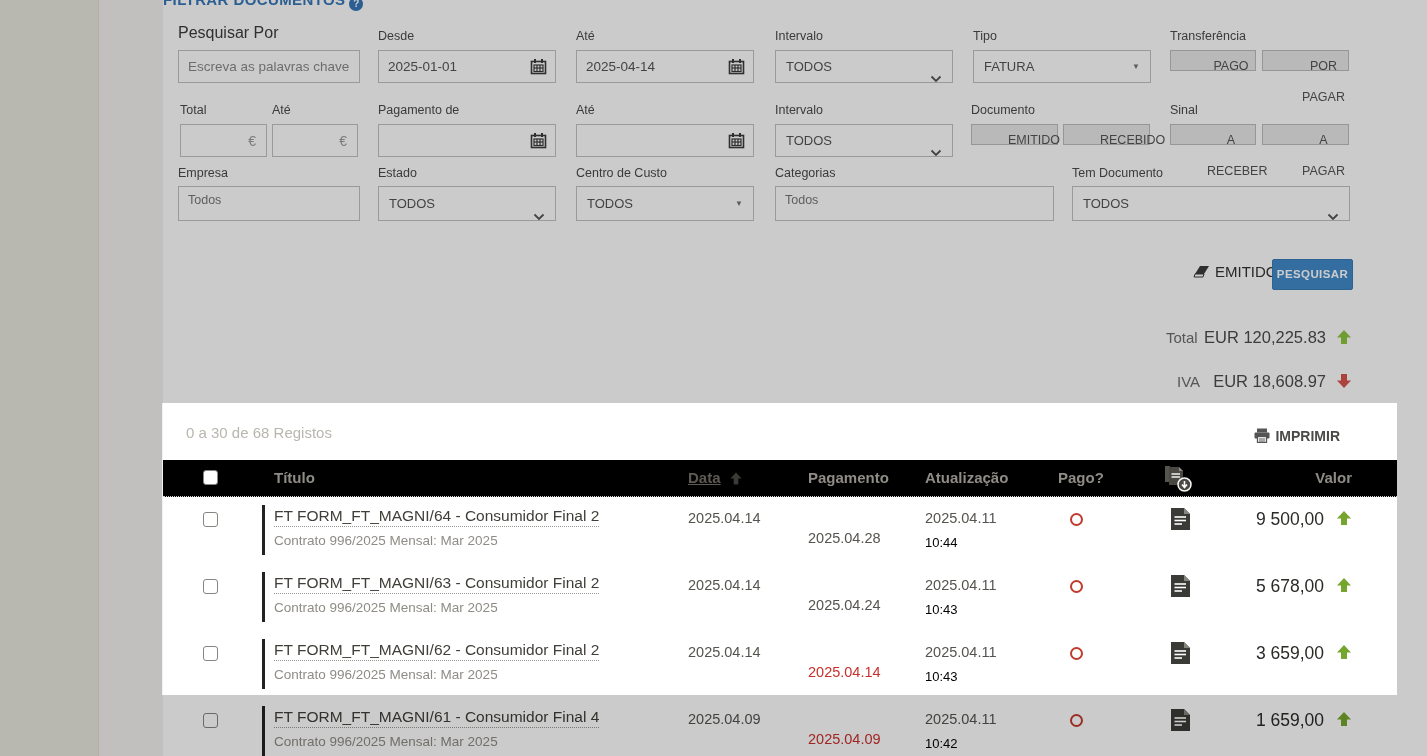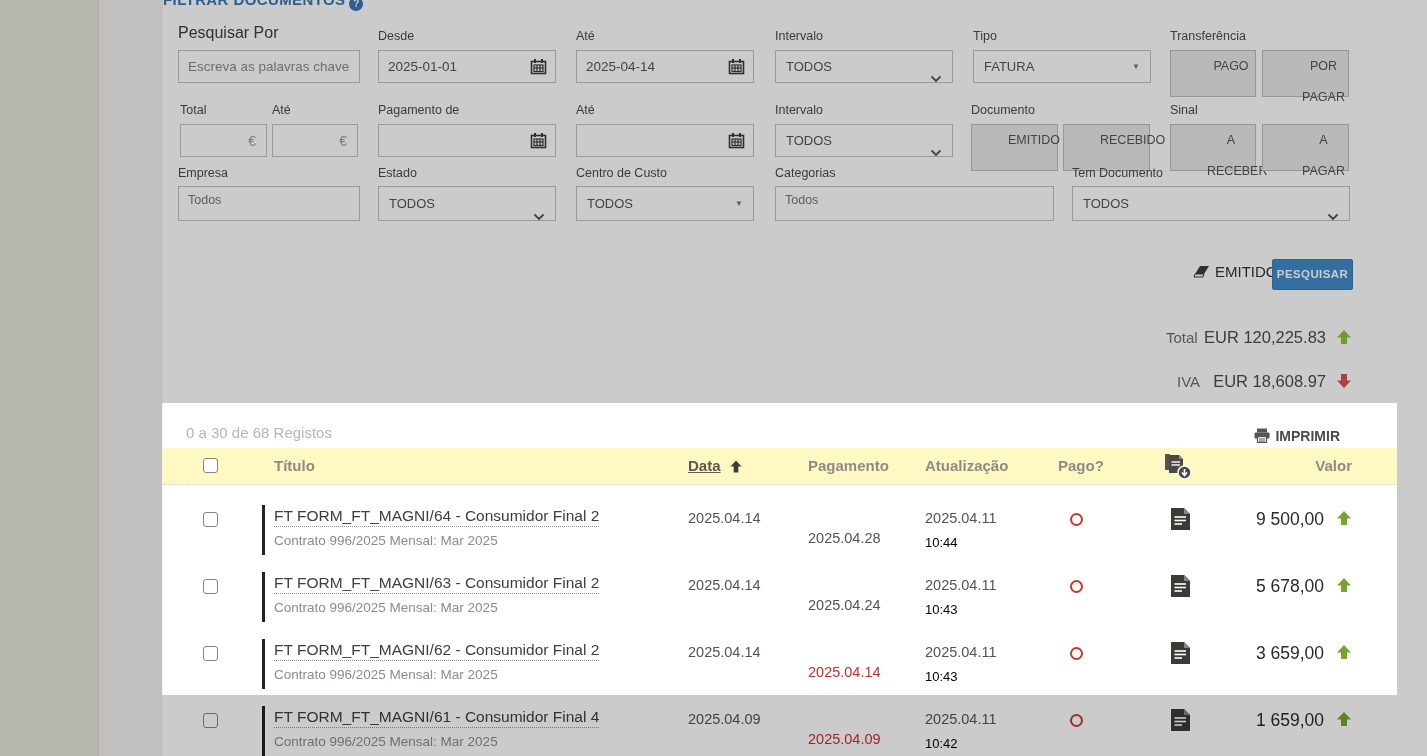--- a/index.html
+++ b/index.html
@@ -22,21 +22,21 @@
   .inp::placeholder { color:#8a8a8a; opacity:1; }
   .inp.noicon { padding-right:9px; }
   .inp.euro { text-align:right; padding-right:10px; font-size:14px; }
   .inp.euro::placeholder { color:#9a9a9a; }
   .sel { position:absolute; height:33px; background:#fff; border:1px solid #c2c2c2; font-size:13px; color:#555;
          line-height:31px; padding-left:10px; cursor:pointer; }
   .tall { height:35px; line-height:33px; }
   .cal-ic { position:absolute; top:8px; right:8px; }
   .chev { position:absolute; top:12px; right:10px; }
   .tri { position:absolute; top:0; right:10px; font-size:8px; color:#777; line-height:31px; }
-  .tog { position:absolute; height:47px; background:#e9e9e9; border:1px solid #bdbdbd; color:#555;
+  .tog { position:absolute; height:21px; background:#e9e9e9; border:1px solid #bdbdbd; color:#555;
          font-size:12.5px; line-height:31px; text-align:center; cursor:pointer;padding-left:36px; }
   .taginp { position:absolute; height:35px; background:#fff; border:1px solid #c2c2c2; font-size:12.5px; color:#777;
             padding:6px 9px 0 9px; }
 
   .limpar { position:absolute; left:1193px; top:263px; font-size:15px; color:#333; cursor:pointer; }
   .btn-pesquisar { position:absolute; left:1272px; top:259px; width:81px; height:31px; background:#428bca; border:1px solid #3a7cb5;
                    color:#fff; font-size:11.5px; font-weight:700; letter-spacing:.4px; text-align:center; line-height:29px;
                    border-radius:2px; cursor:pointer; }
 
   .dropzone { position:absolute; left:188px; top:313px; width:559px; height:91px; border:2px dashed #a3a3a3; }
@@ -44,21 +44,21 @@
   .drop-text { position:absolute; left:84px; top:16px; font-size:19px; line-height:24px; color:#a8a8a8; }
   .drop-text b { color:#8a8a8a; }
 
   .sum-lbl { position:absolute; font-size:15px; color:#6e6e6e; }
   .sum-val { position:absolute; font-size:16.5px; color:#4c4c4c; width:230px; text-align:right; }
   .sum-arrow { position:absolute; }
 
   .table-wrap { position:absolute; left:163px; top:404px; width:1234px; height:352px; background:#fff; }
   .records { position:absolute; left:23px; top:20px; font-size:15px; color:#b9b6ae; }
   .imprimir { position:absolute; right:57px; top:24px; font-size:14px; font-weight:700; color:#4a4a47; cursor:pointer; }
-  .thead { position:absolute; left:0; top:44px; width:100%; height:37px; background:#fef9c3; border-bottom:1px dotted #d4d2cc; }
+  .thead { position:absolute; left:0; top:56px; width:100%; height:37px; background:#000000; border-bottom:1px dotted #d4d2cc; }
   .th { position:absolute; top:9px; font-size:15px; font-weight:600; color:#8f8c86; }
   .th-data { color:#5d5a53; text-decoration:underline; cursor:pointer; }
   .cbx { position:absolute; width:15px; height:15px; border:1.5px solid #87857f; border-radius:3px; background:#fff; cursor:pointer; }
 
   .rows { position:absolute; left:0; top:93px; width:100%; }
   .trow { position:relative; width:100%; height:67px; }
   .bar { position:absolute; left:99px; top:8px; width:3px; height:50px; background:#232220; }
   .title { position:absolute; left:111px; top:10px; font-size:15.5px; color:#403e39; text-decoration:none;
            border-bottom:1px dotted #9a9792; padding-bottom:1px; cursor:pointer; }
   .subtitle { position:absolute; left:111px; top:36px; font-size:13.5px; color:#8f8c86; }

